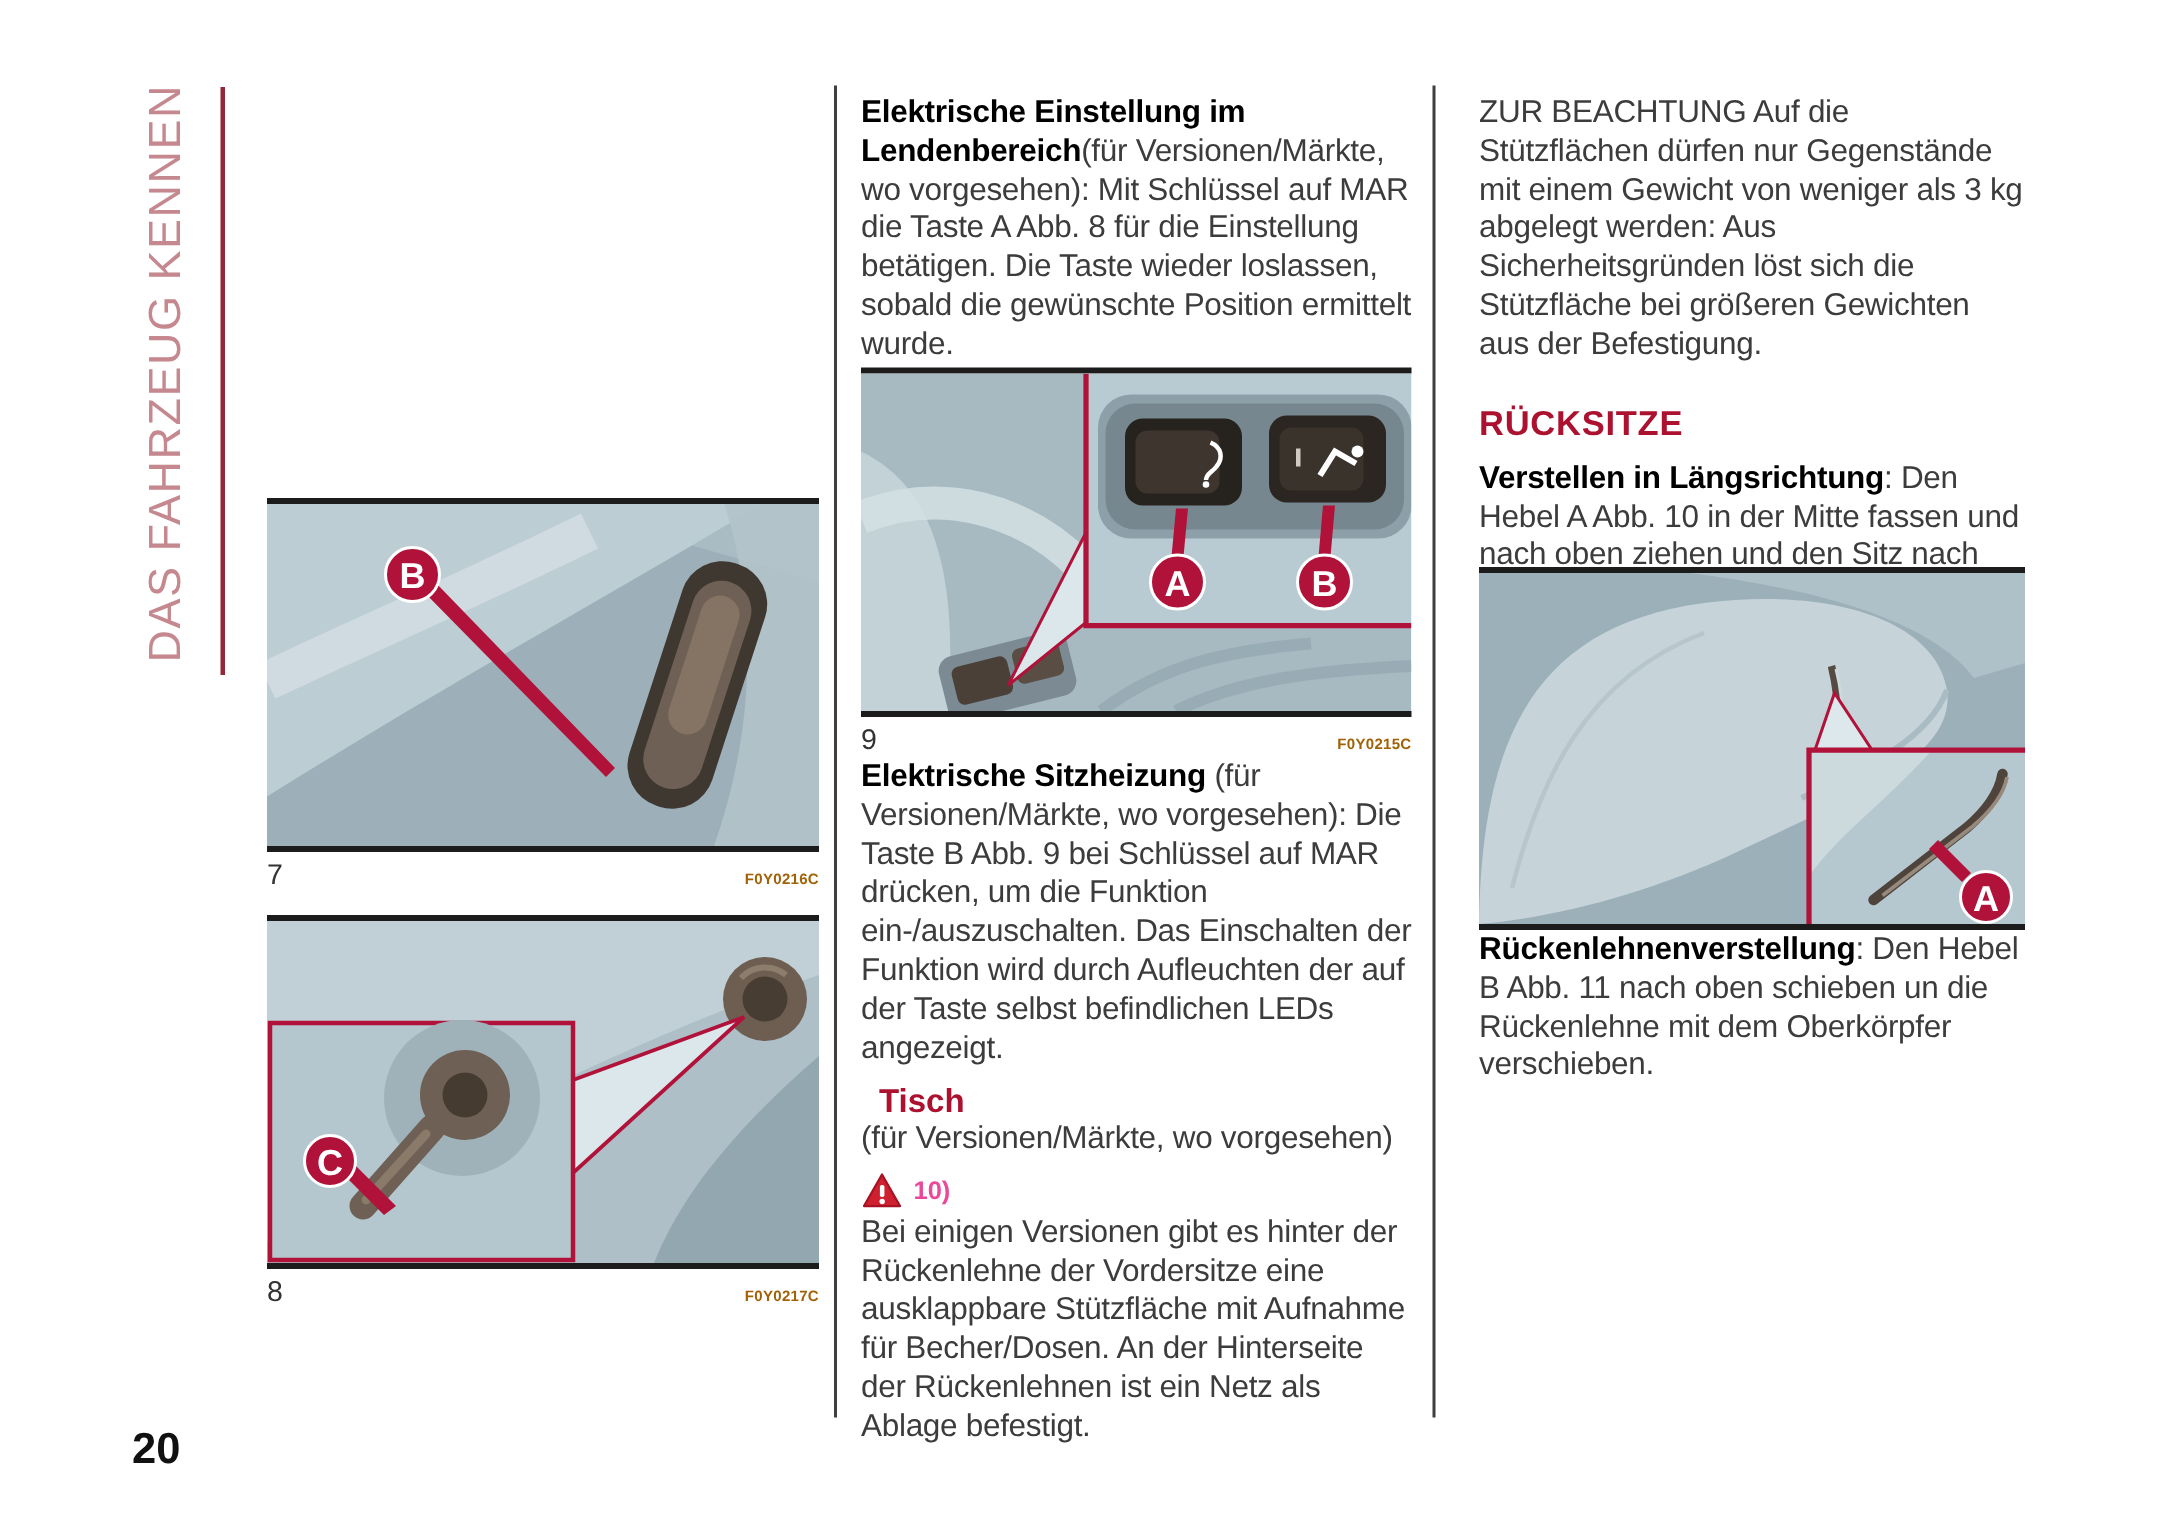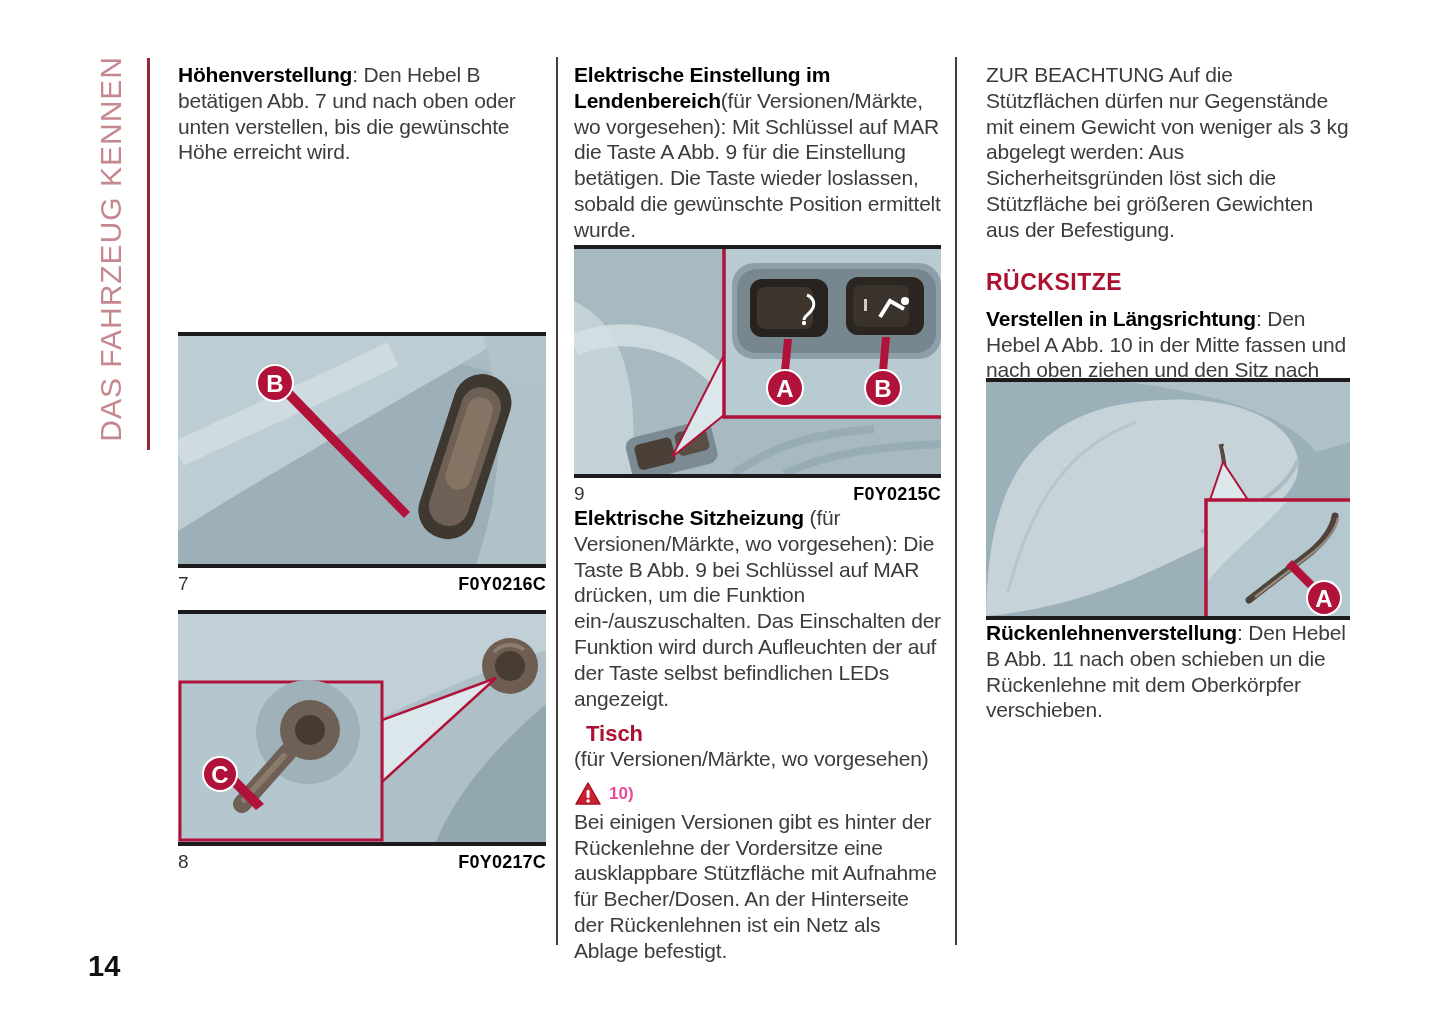--- a/index.html
+++ b/index.html
@@ -27,38 +27,37 @@
   .warn-row{display:flex;align-items:center;gap:8px;margin:9px 0 2px 0;height:26px;}
   .warn-label{font-weight:bold;font-size:17px;color:#ec4899;}
   figure{margin:0;}
   .fig8{margin-top:15px}
   .fig-after{margin-top:14px}
   .photo{position:relative;border-top:4px solid #1c1c1c;border-bottom:4px solid #1c1c1c;
          overflow:hidden;line-height:0;}
   .photo svg{display:block;}
   figcaption{display:flex;justify-content:space-between;align-items:baseline;margin-top:5px;}
   .fig-num{font-size:19px;color:#333;}
-  .fig-code{font-size:18px;font-weight:bold;color:#000000;letter-spacing:0.2px;}
+  .fig-code{font-size:10px;font-weight:bold;color:#a16207;letter-spacing:0.2px;}
   .page-num{position:absolute;left:88px;top:950px;font-size:29px;font-weight:bold;color:#111;}
   .callout-text{font-size:24px;font-weight:bold;fill:#ffffff;}
 </style>
 </head>
 <body>
 
 <div class="page">
 
   <span class="sidebar-text">DAS FAHRZEUG KENNEN</span>
   <div class="sidebar-rule"></div>
 
   <div class="divider d1"></div>
   <div class="divider d2"></div>
 
   <div class="col col1">
     <div class="tb tb1">
-      <p class="body"><b>Höhenverstellung</b><span>: Den Hebel B betätigen Abb. 7 und nach oben oder unten verstellen, bis die gewünschte Höhe erreicht wird.</span></p>
     </div>
 
     <figure>
       <div class="photo">
         <svg width="368" height="228" viewBox="0 0 368 228">
           <rect width="368" height="228" fill="#a9bcc4"></rect>
           <path d="M0,228 L0,150 C90,95 180,55 250,18 L368,52 L368,228 Z" fill="#9db0b9"></path>
           <path d="M0,0 H330 C230,60 120,120 0,195 Z" fill="#bccdd3"></path>
           <path d="M0,118 C70,85 140,55 215,18" stroke="#d3dfe3" stroke-width="26" fill="none" opacity="0.8"></path>
           <path d="M368,0 H305 C330,80 322,160 298,228 H368 Z" fill="#b3c3ca" opacity="0.9"></path>
@@ -105,21 +104,21 @@
       </div>
       <figcaption>
         <span class="fig-num">8</span>
         <span class="fig-code">F0Y0217C</span>
       </figcaption>
     </figure>
   </div>
 
   <div class="col col2">
     <div class="tb tb2">
-      <p class="body"><b>Elektrische Einstellung im Lendenbereich</b><span>(für Versionen/Märkte, wo vorgesehen): Mit Schlüssel auf MAR die Taste A Abb. 9 für die Einstellung betätigen. Die Taste wieder loslassen, sobald die gewünschte Position ermittelt wurde.</span></p>
+      <p class="body"><b>Elektrische Einstellung im Lendenbereich</b><span>(für Versionen/Märkte, wo vorgesehen): Mit Schlüssel auf MAR die Taste A Abb. 8 für die Einstellung betätigen. Die Taste wieder loslassen, sobald die gewünschte Position ermittelt wurde.</span></p>
     </div>
 
     <figure>
       <div class="photo">
         <svg width="367" height="225" viewBox="0 0 367 225">
           <rect width="367" height="225" fill="#a7bac2"></rect>
           <path d="M0,52 C42,72 66,120 58,225 H0 Z" fill="#c3d2d7"></path>
           <path d="M0,96 C55,74 110,92 146,128" stroke="#d4e0e4" stroke-width="22" fill="none" opacity="0.85"></path>
           <g stroke="#93a7b0" stroke-width="8" opacity="0.7" fill="none">
             <path d="M160,225 C200,195 240,185 300,180"></path>
@@ -211,14 +210,14 @@
           <polygon points="322,206 300,184 306,178 328,200" fill="#b0123a"></polygon>
           <circle cx="338" cy="216" r="17" fill="#b0123a" stroke="#ffffff" stroke-width="2"></circle>
           <text class="callout-text" x="338" y="225" text-anchor="middle">A</text>
         </svg>
       </div>
     </figure>
 
     <p class="body fig-after"><b>Rückenlehnenverstellung</b><span>: Den Hebel B Abb. 11 nach oben schieben un die Rückenlehne mit dem Oberkörpfer verschieben.</span></p>
   </div>
 
-  <div class="page-num">14</div>
+  <div class="page-num">20</div>
 </div>
 
 </body></html>

